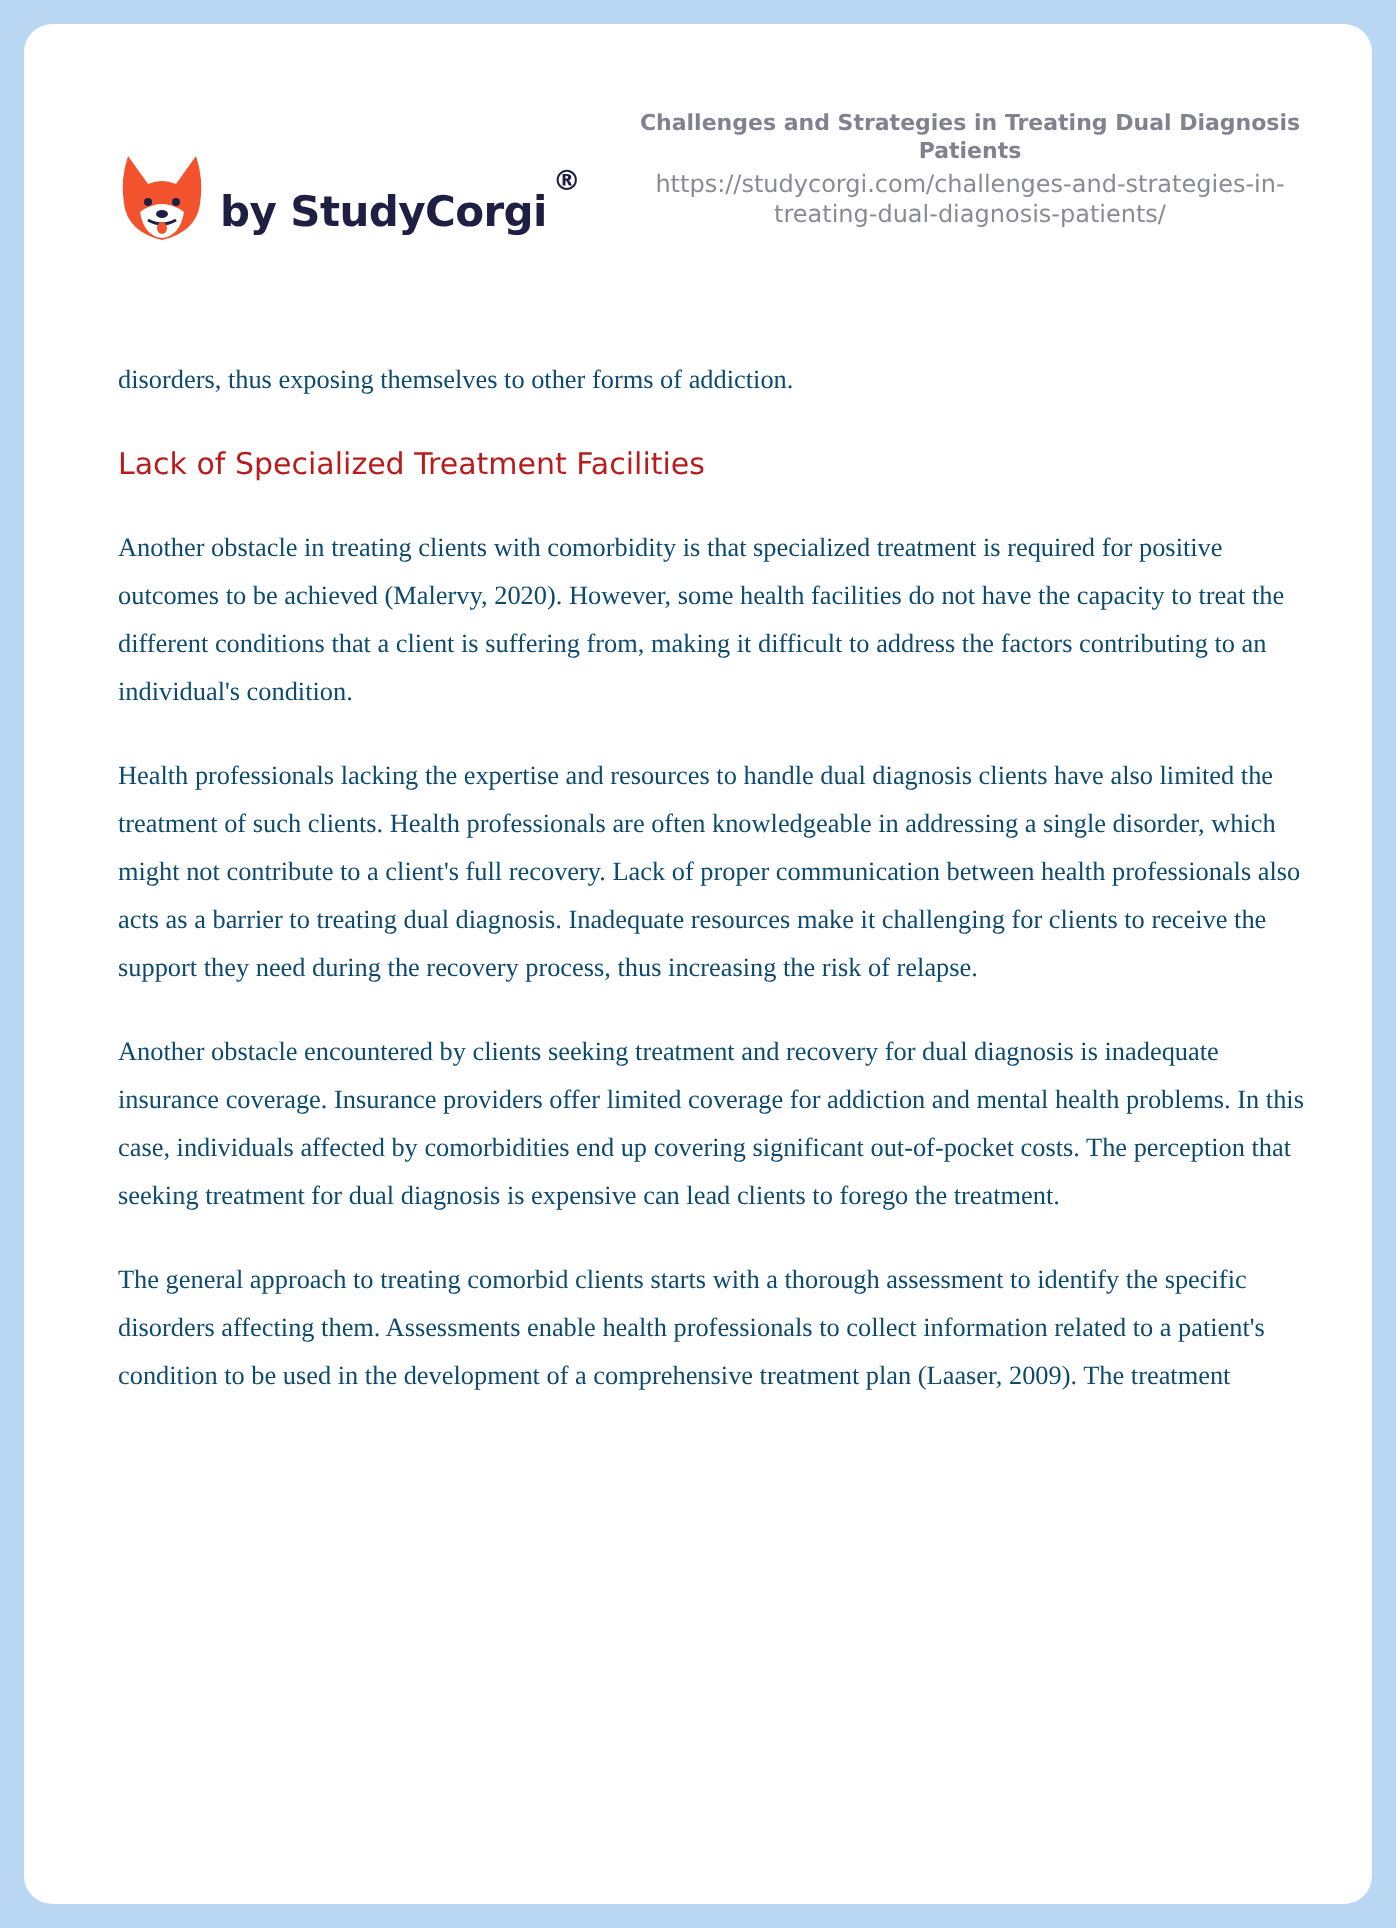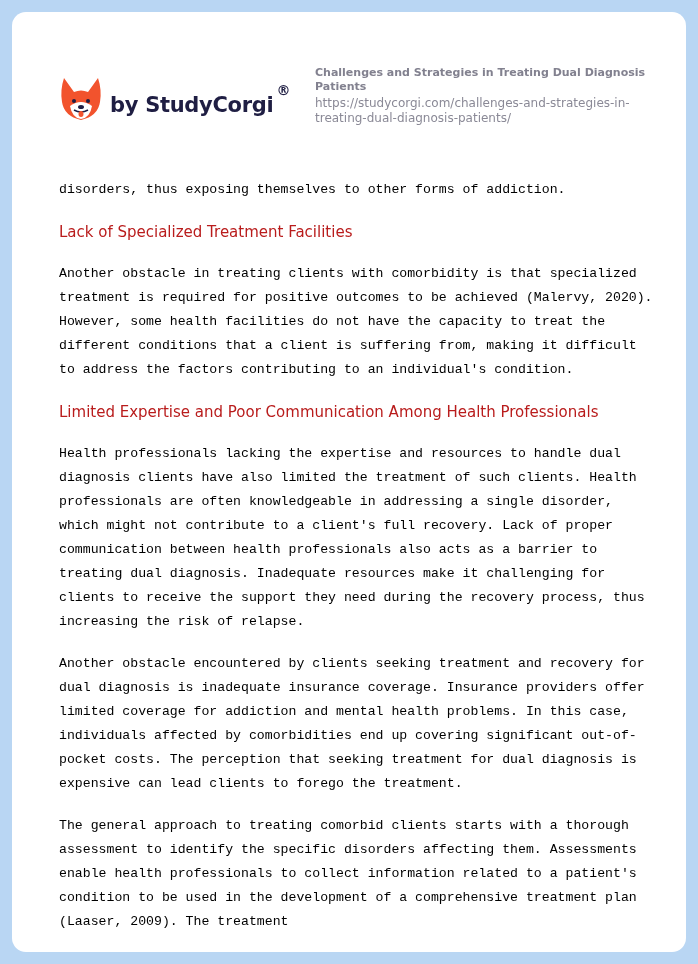--- a/index.html
+++ b/index.html
@@ -2,25 +2,25 @@
 <html><head>
 <meta charset="utf-8">
 <style>
   html,body{margin:0;padding:0;}
   body{width:698px;height:964px;background:#b9d6f3;position:relative;overflow:hidden;font-family:"Liberation Sans",sans-serif;}
   .card{position:absolute;left:12px;top:12px;width:674px;height:940px;background:#fff;border-radius:14px;overflow:hidden;}
   .logo{position:absolute;left:48px;top:64px;display:flex;align-items:center;}
   .logo svg{width:42px;height:46px;}
   .brand{font-family:"DejaVu Sans",sans-serif;font-weight:bold;font-size:21px;color:#1f1e43;margin-left:8px;margin-top:8px;letter-spacing:-0.3px;}
   .reg{font-size:14px;font-weight:bold;color:#1f1e43;position:relative;top:-11px;margin-left:3px;font-family:"DejaVu Sans",sans-serif;}
-  .meta{position:absolute;right:31px;top:54px;width:340px;text-align:left;}
+  .meta{position:absolute;right:31px;top:43px;width:340px;text-align:center;}
   .meta-title{font-family:"DejaVu Sans",sans-serif;font-weight:bold;font-size:11px;color:#82818f;line-height:14px;}
   .meta-url{font-family:"DejaVu Sans",sans-serif;font-size:12px;color:#8a8996;line-height:15px;margin-top:2px;}
   .content{position:absolute;left:47px;top:166px;width:600px;}
-  p{font-family:Liberation Mono, monospace;font-size:13.2px;line-height:24px;color:#000000;margin:0 0 18px 0;}
+  p{font-family:Liberation Serif, serif;font-size:13.2px;line-height:24px;color:#0c4a6e;margin:0 0 18px 0;}
   h2{font-family:"DejaVu Sans",sans-serif;font-weight:normal;font-size:15px;line-height:24px;color:#b91c1c;margin:0 0 18px 0;}
 </style>
 </head>
 <body>
 
 <div class="card">
   <div class="logo">
     <span>
       <svg viewBox="0 0 42 46">
         <path d="M4 2 L14 16 Q21 13 28 16 L38 2 Q42 14 40 26 Q38 40 21 44 Q4 40 2 26 Q0 14 4 2Z" fill="#f2532d"></path>
@@ -40,19 +40,18 @@
     <div class="meta-title">Challenges and Strategies in Treating Dual Diagnosis Patients</div>
     <div class="meta-url">https://studycorgi.com/challenges-and-strategies-in-treating-dual-diagnosis-patients/</div>
   </div>
 
   <div class="content">
     <p>disorders, thus exposing themselves to other forms of addiction.</p>
 
     <h2>Lack of Specialized Treatment Facilities</h2>
     <p>Another obstacle in treating clients with comorbidity is that specialized treatment is required for positive outcomes to be achieved (Malervy, 2020). However, some health facilities do not have the capacity to treat the different conditions that a client is suffering from, making it difficult to address the factors contributing to an individual's condition.</p>
 
-    <h2>Limited Expertise and Poor Communication Among Health Professionals</h2>
     <p>Health professionals lacking the expertise and resources to handle dual diagnosis clients have also limited the treatment of such clients. Health professionals are often knowledgeable in addressing a single disorder, which might not contribute to a client's full recovery. Lack of proper communication between health professionals also acts as a barrier to treating dual diagnosis. Inadequate resources make it challenging for clients to receive the support they need during the recovery process, thus increasing the risk of relapse.</p>
 
     <p>Another obstacle encountered by clients seeking treatment and recovery for dual diagnosis is inadequate insurance coverage. Insurance providers offer limited coverage for addiction and mental health problems. In this case, individuals affected by comorbidities end up covering significant out-of-pocket costs. The perception that seeking treatment for dual diagnosis is expensive can lead clients to forego the treatment.</p>
     <p>The general approach to treating comorbid clients starts with a thorough assessment to identify the specific disorders affecting them. Assessments enable health professionals to collect information related to a patient's condition to be used in the development of a comprehensive treatment plan (Laaser, 2009). The treatment</p>
   </div>
 </div>
 
 </body></html>

